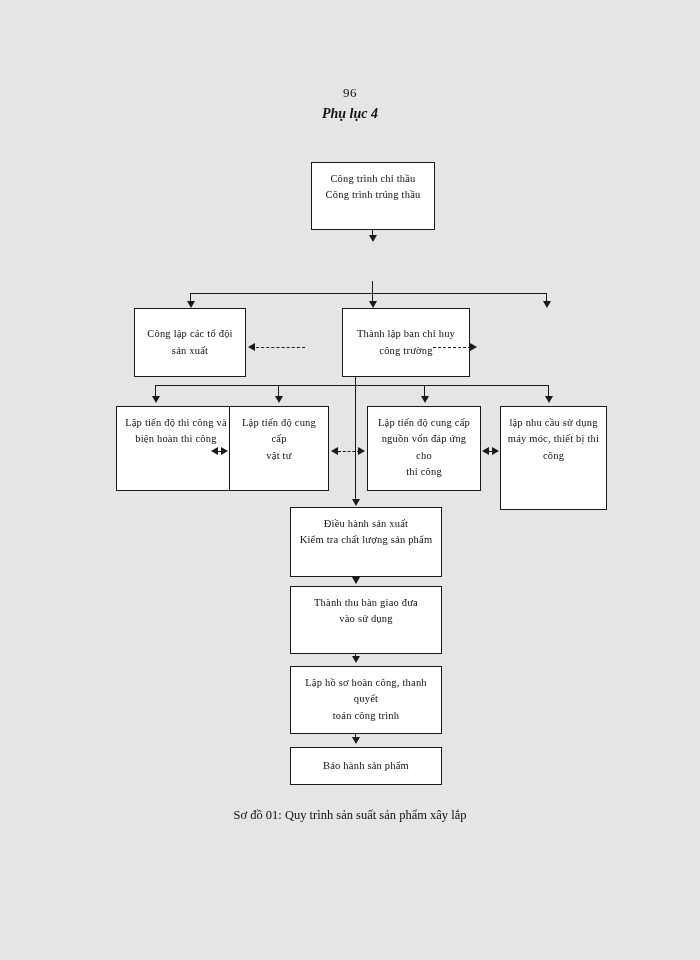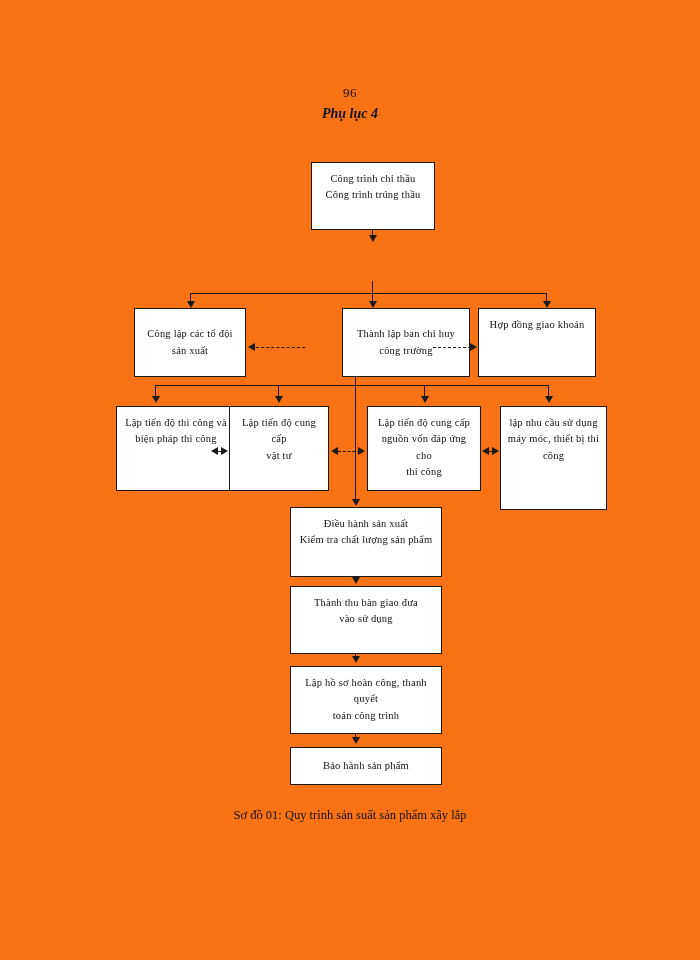--- a/index.html
+++ b/index.html
@@ -4,21 +4,21 @@
 <style>
   html, body {
     margin: 0;
     padding: 0;
     background: #ffffff;
   }
   #page {
     position: relative;
     width: 700px;
     height: 960px;
-    background: #f97316;
+    background: #e5e5e5;
     font-family: "Liberation Serif", "DejaVu Serif", serif;
     color: #111111;
     overflow: hidden;
   }
   .page-number {
     position: absolute;
     left: 0;
     top: 85px;
     width: 700px;
     text-align: center;
@@ -134,23 +134,20 @@
     </span>
   </div>
 
   <div class="node" style="left:305px; top:308px; width:128px; height:69px;margin-left:37px;">
     <span class="txt">
       <span>Thành lập ban chỉ huy</span><br>
       <span>công trường</span>
     </span>
   </div>
 
-  <div class="node top-anchor" style="left:478px; top:308px; width:118px; height:69px;">
-    <span class="txt">Hợp đồng giao khoán</span>
-  </div>
 
   <div class="dash-h" style="left:256px; top:347px; width:49px;"></div>
   <div class="arrow-left" style="left:248px; top:343px;"></div>
 
   <div class="dash-h" style="left:433px; top:347px; width:38px;"></div>
   <div class="arrow-right" style="left:470px; top:343px;"></div>
 
   <div class="vline" style="left:355px; top:377px; height:8px;"></div>
   <div class="hline" style="left:155px; top:385px; width:393px;"></div>
   <div class="vline" style="left:155px; top:385px; height:14px;"></div>
@@ -161,21 +158,21 @@
   <div class="arrow-down" style="left:275px; top:396px;"></div>
   <div class="arrow-down" style="left:421px; top:396px;"></div>
   <div class="arrow-down" style="left:545px; top:396px;"></div>
 
   <div class="vline" style="left:355px; top:385px; height:115px;"></div>
   <div class="arrow-down" style="left:352px; top:499px;"></div>
 
   <div class="node top-anchor" style="left:116px; top:406px; width:120px; height:85px;">
     <span class="txt">
       <span>Lập tiến độ thi công và</span><br>
-      <span>biện pháp thi công</span>
+      <span>biện hoàn thi công</span>
     </span>
   </div>
 
   <div class="node top-anchor" style="left:229px; top:406px; width:100px; height:85px;">
     <span class="txt">
       <span>Lập tiến độ cung cấp</span><br>
       <span>vật tư</span>
     </span>
   </div>
 

